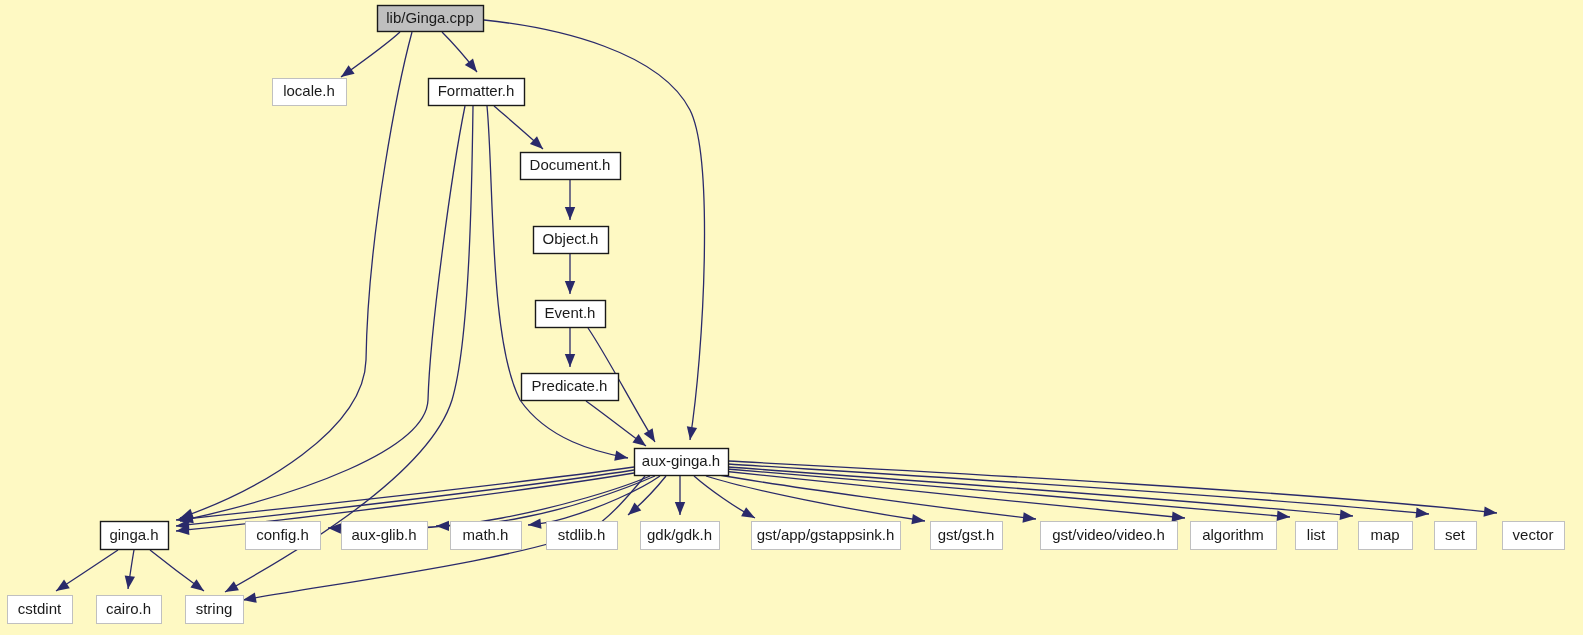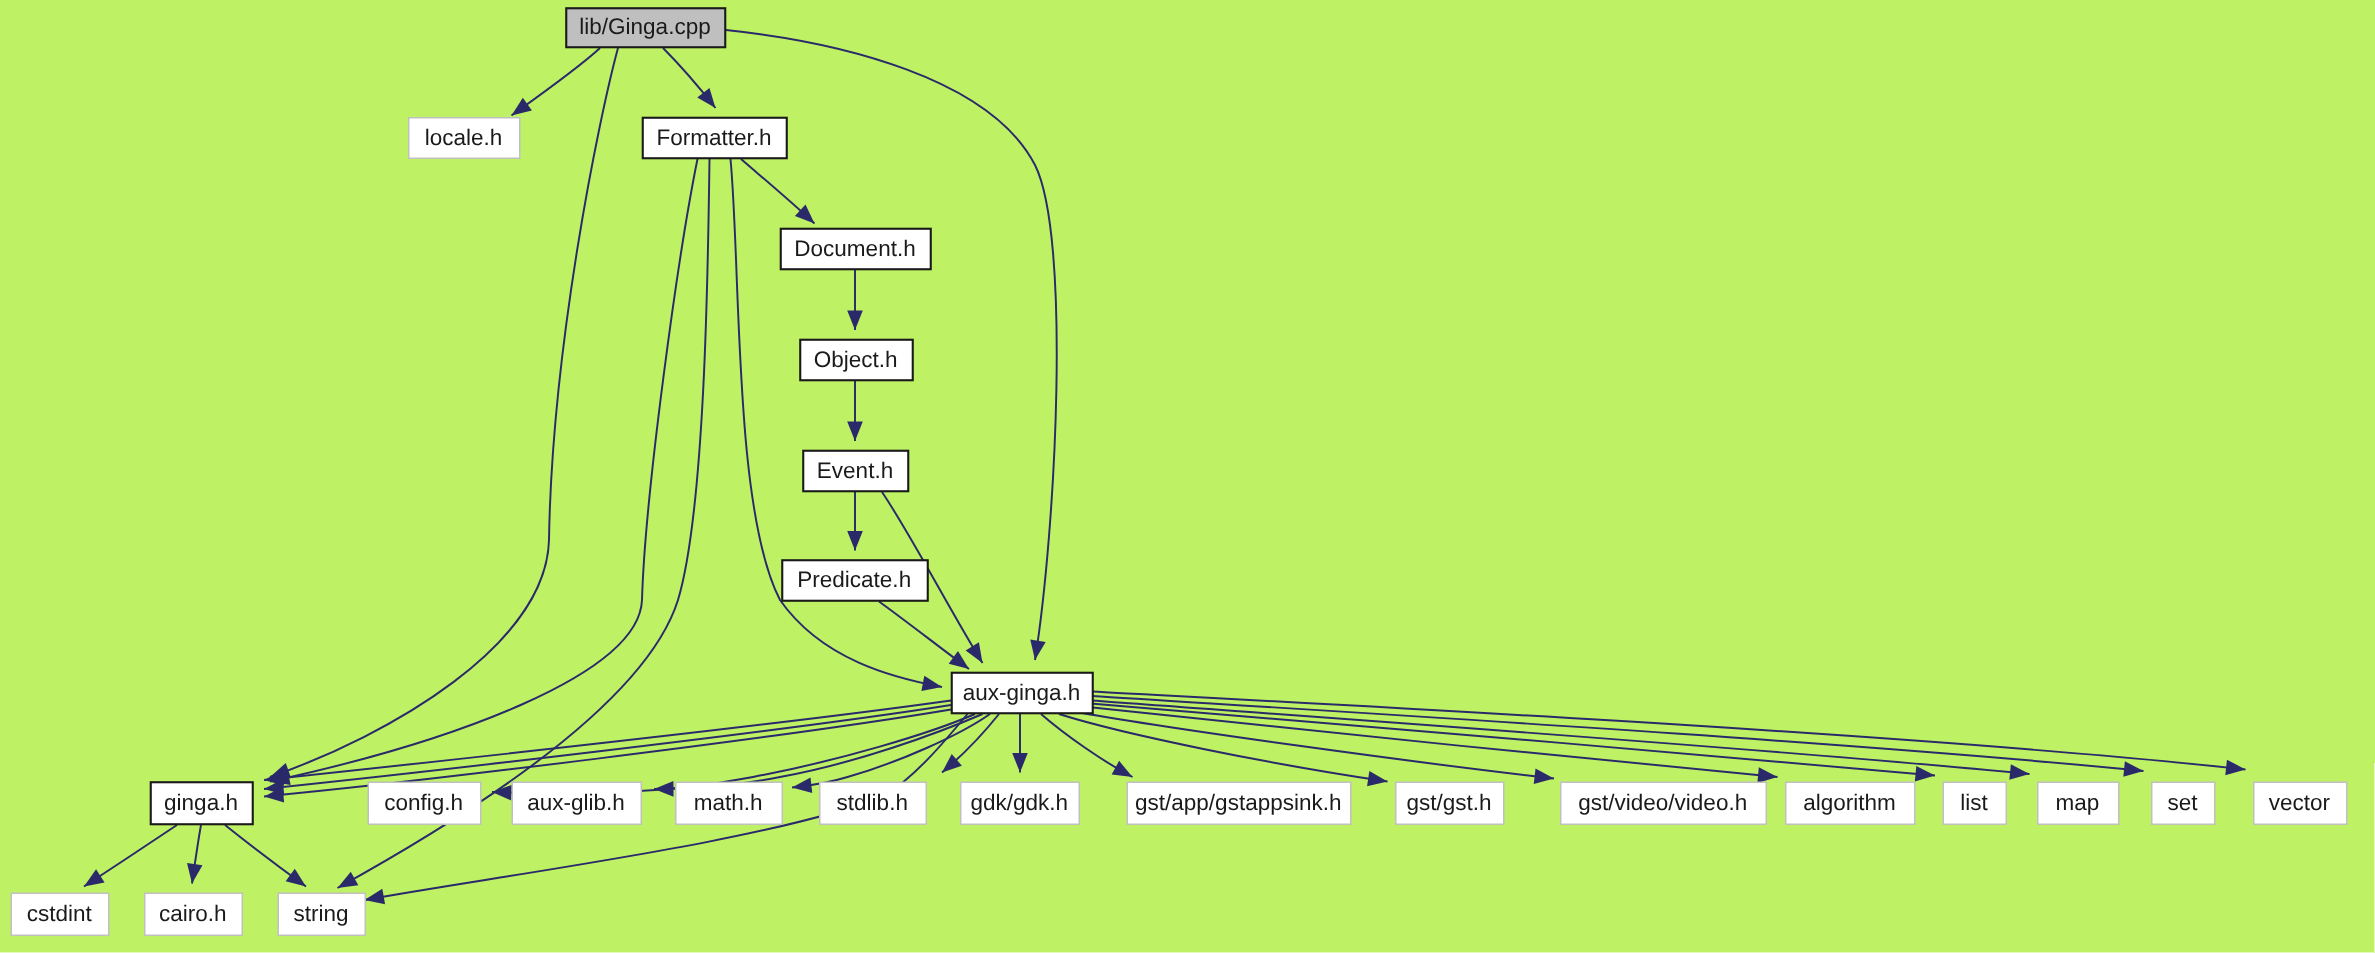--- a/index.html
+++ b/index.html
@@ -4,21 +4,21 @@
 <style>
   html, body {
     margin: 0;
     padding: 0;
     background: #ffffff;
   }
   #graph-root {
     position: relative;
     width: 1583px;
     height: 635px;
-    background: #bef264;
+    background: #fef9c3;
     font-family: "Liberation Sans", sans-serif;
     overflow: hidden;
   }
   #graph-svg {
     position: absolute;
     left: 0;
     top: 0;
     width: 1583px;
     height: 635px;
   }

